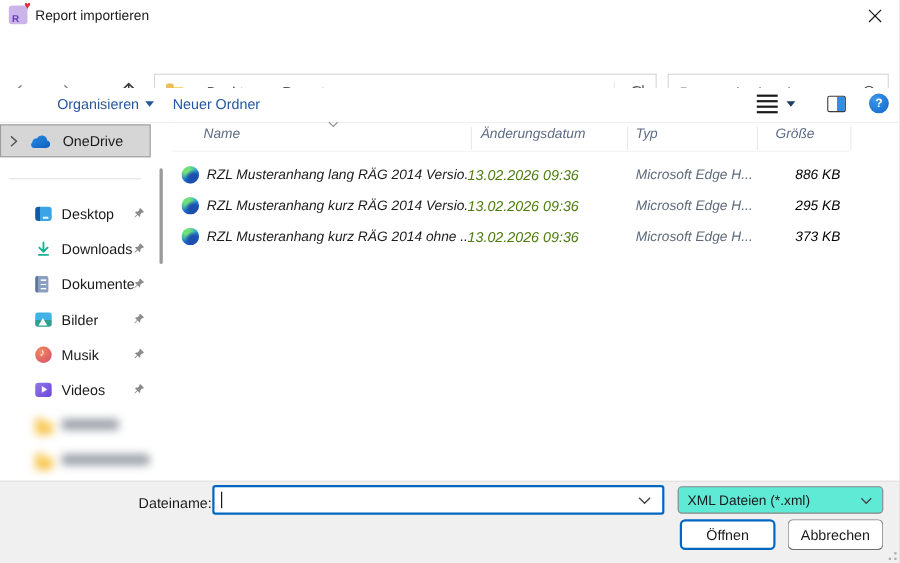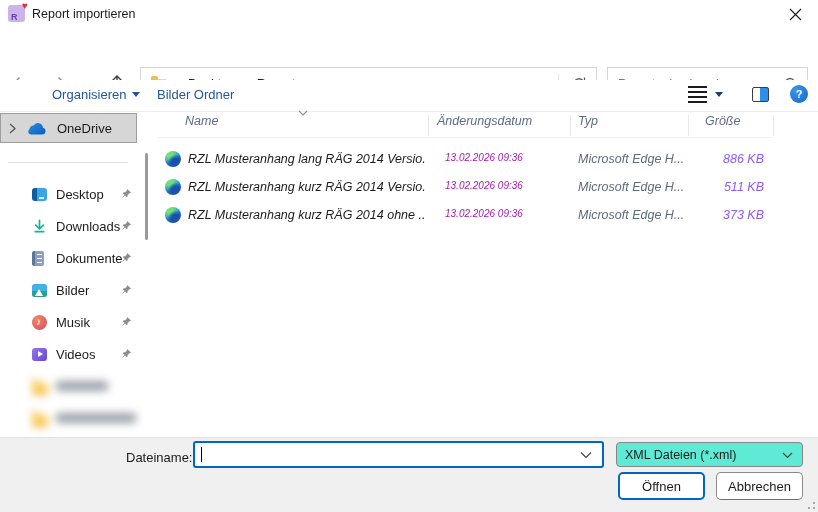--- a/index.html
+++ b/index.html
@@ -92,23 +92,23 @@
   
   .filelist{ position:absolute; left:157px; top:112px; width:661px; height:325px; background:#fff;font-style:italic; }
   .col-header{ position:absolute; top:2px; font-size:12.5px; color:#5f6b85; }
   .sort-chevron{ position:absolute; left:141px; top:-2px; }
   .col-sep{ position:absolute; top:3px; width:1px; height:21px; background:#e8e8e8; }
   .header-line{ position:absolute; left:0; top:25px; width:616px; height:1px; background:#f2f2f2; }
   .file-row{ position:absolute; left:0; width:661px; height:28px; cursor:pointer; }
   .file-row .edge{ position:absolute; left:8px; top:6px; }
   .file-row .fname{ position:absolute; left:31px; top:7px; width:238px; font-size:12.5px; color:#1b1b1b;
     white-space:nowrap; overflow:hidden; }
-  .file-row .fdate{ position:absolute; left:288px; top:7px; font-size:10px; color:#a21caf; white-space:nowrap; }
+  .file-row .fdate{ position:absolute; left:268px; top:7px; font-size:13px; color:#4d7c0f; white-space:nowrap; }
   .file-row .ftype{ position:absolute; left:421px; top:7px; width:110px; font-size:12.5px; color:#5f6b7a; white-space:nowrap; overflow:hidden; }
-  .file-row .fsize{ position:absolute; left:531px; top:7px; width:76px; font-size:12.5px; color:#8b5cf6; text-align:right; }
+  .file-row .fsize{ position:absolute; left:531px; top:7px; width:76px; font-size:12.5px; color:#000000; text-align:right; }
   .icon-edge{ display:block; width:16px; height:16px; border-radius:50%;
     background:
       radial-gradient(circle at 68% 72%, #1d4fae 0 26%, rgba(29,79,174,0) 52%),
       radial-gradient(circle at 28% 18%, #6fe07a 0 18%, rgba(111,224,122,0) 55%),
       linear-gradient(160deg, #3bc7e8 5%, #1a74d0 60%, #234fa8 100%); }
   
   .footer{ position:absolute; left:0; top:437px; width:818px; height:75px;
     background:#f0f0f0; border-top:1px solid #e0e0e0; }
   .filename-label{ position:absolute; left:126px; top:12px; font-size:13px; }
   .filename-input{ position:absolute; left:193px; top:3px; width:411px; height:27px;
@@ -199,21 +199,21 @@
         </svg>
     </div>
   </div>
 
   <div class="toolbar">
     <div class="cmd cmd-organize">
       <span>Organisieren</span>
       <span class="caret-down"></span>
     </div>
     <div class="cmd cmd-newfolder">
-      <span>Bilder Ordner</span>
+      <span>Neuer Ordner</span>
     </div>
     <div class="view-group">
       <span class="lines-icon">
           <span></span>
           <span></span>
           <span></span>
           <span></span>
         </span>
       <span class="view-caret"></span>
     </div>
@@ -313,21 +313,21 @@
       <span class="fname">RZL Musteranhang lang RÄG 2014 Versio...</span>
       <span class="fdate">13.02.2026 09:36</span>
       <span class="ftype">Microsoft Edge H...</span>
       <span class="fsize">886 KB</span>
     </div>
     <div class="file-row" style="top:61px;">
       <span class="edge icon-edge"></span>
       <span class="fname">RZL Musteranhang kurz RÄG 2014 Versio...</span>
       <span class="fdate">13.02.2026 09:36</span>
       <span class="ftype">Microsoft Edge H...</span>
-      <span class="fsize">511 KB</span>
+      <span class="fsize">295 KB</span>
     </div>
     <div class="file-row" style="top:89px;">
       <span class="edge icon-edge"></span>
       <span class="fname">RZL Musteranhang kurz RÄG 2014 ohne ...</span>
       <span class="fdate">13.02.2026 09:36</span>
       <span class="ftype">Microsoft Edge H...</span>
       <span class="fsize">373 KB</span>
     </div>
   </div>
 

